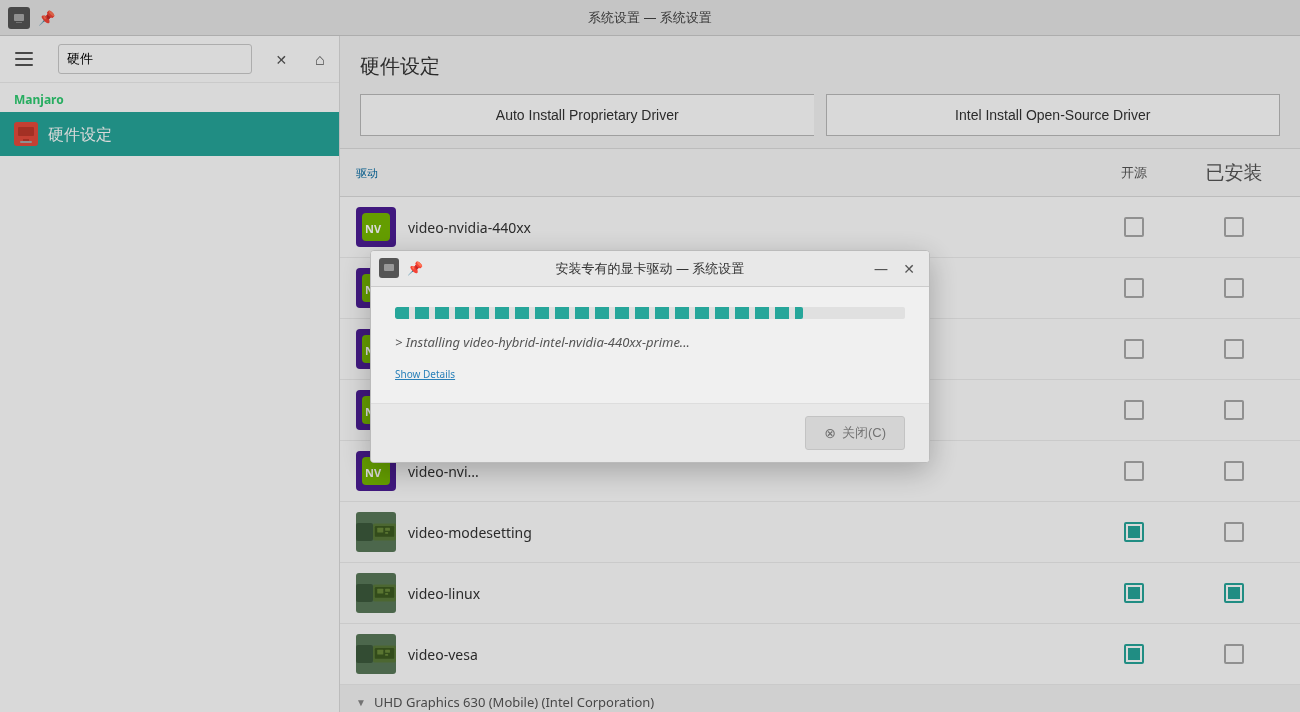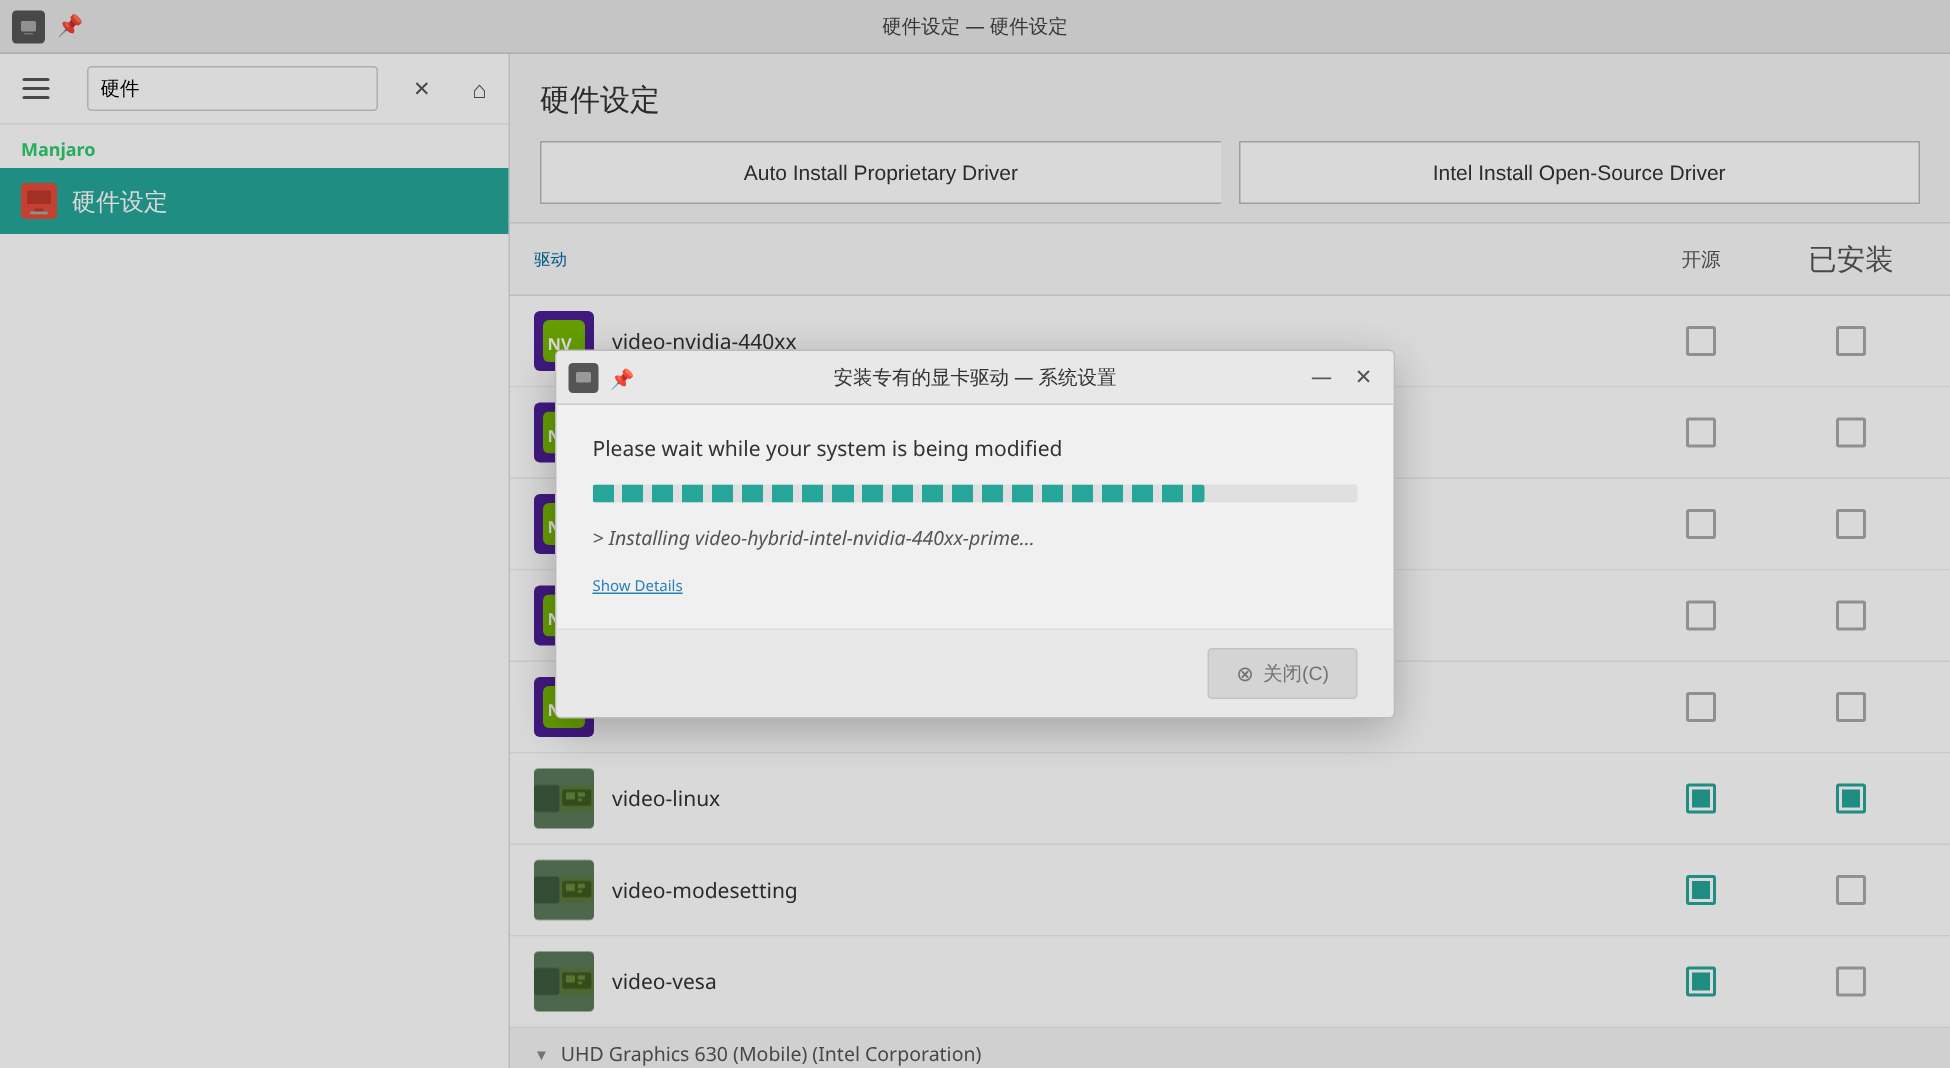--- a/index.html
+++ b/index.html
@@ -421,21 +421,21 @@
   <div class="titlebar-left">
     <div class="titlebar-icon">
       <svg width="14" height="14" viewBox="0 0 14 14" fill="none">
         <rect width="14" height="14" rx="2" fill="#555"></rect>
         <rect x="2" y="3" width="10" height="7" rx="1" fill="#aaa"></rect>
         <rect x="4" y="11" width="6" height="1" fill="#888"></rect>
       </svg>
     </div>
     <span class="titlebar-pin">📌</span>
   </div>
-  <span class="titlebar-title">硬件设定 — 硬件设定</span>
+  <span class="titlebar-title">系统设置 — 系统设置</span>
 </div>
 
 <div class="app-body">
 
   <div class="sidebar">
     <div class="sidebar-header">
       <div class="hamburger-btn">
         <span></span>
         <span></span>
         <span></span>
@@ -559,45 +559,45 @@
       <div class="table-row">
         <div class="pcb-icon row-icon">
           <svg width="38" height="28" viewBox="0 0 38 28">
             <rect width="38" height="28" rx="3" fill="#5a7a3a"></rect>
             <rect x="3" y="4" width="32" height="18" rx="2" fill="#3d5a20"></rect>
             <rect x="7" y="7" width="10" height="8" rx="1" fill="#6a8a3a"></rect>
             <rect x="20" y="7" width="8" height="5" rx="1" fill="#6a8a3a"></rect>
             <rect x="20" y="14" width="5" height="3" rx="1" fill="#6a8a3a"></rect>
           </svg>
         </div>
-        <span class="row-name">video-linux</span>
+        <span class="row-name">video-modesetting</span>
         <div class="col-checkbox">
           <div class="checkbox checked-green"></div>
         </div>
         <div class="col-checkbox">
-          <div class="checkbox checked-green"></div>
+          <div class="checkbox"></div>
         </div>
       </div>
 
       <div class="table-row">
         <div class="pcb-icon row-icon">
           <svg width="38" height="28" viewBox="0 0 38 28">
             <rect width="38" height="28" rx="3" fill="#5a7a3a"></rect>
             <rect x="3" y="4" width="32" height="18" rx="2" fill="#3d5a20"></rect>
             <rect x="7" y="7" width="10" height="8" rx="1" fill="#6a8a3a"></rect>
             <rect x="20" y="7" width="8" height="5" rx="1" fill="#6a8a3a"></rect>
             <rect x="20" y="14" width="5" height="3" rx="1" fill="#6a8a3a"></rect>
           </svg>
         </div>
-        <span class="row-name">video-modesetting</span>
+        <span class="row-name">video-linux</span>
         <div class="col-checkbox">
           <div class="checkbox checked-green"></div>
         </div>
         <div class="col-checkbox">
-          <div class="checkbox"></div>
+          <div class="checkbox checked-green"></div>
         </div>
       </div>
 
       <div class="table-row">
         <div class="pcb-icon row-icon">
           <svg width="38" height="28" viewBox="0 0 38 28">
             <rect width="38" height="28" rx="3" fill="#5a7a3a"></rect>
             <rect x="3" y="4" width="32" height="18" rx="2" fill="#3d5a20"></rect>
             <rect x="7" y="7" width="10" height="8" rx="1" fill="#6a8a3a"></rect>
             <rect x="20" y="7" width="8" height="5" rx="1" fill="#6a8a3a"></rect>
@@ -634,21 +634,20 @@
         <span style="color:#888;font-size:13px;">📌</span>
       </div>
       <span class="modal-title">安装专有的显卡驱动 — 系统设置</span>
       <div class="modal-titlebar-right">
         <div class="modal-btn">—</div>
         <div class="modal-btn">✕</div>
       </div>
     </div>
 
     <div class="modal-body">
-      <p class="modal-status-text">Please wait while your system is being modified</p>
       <div class="progress-bar-container">
         <div class="progress-bar-fill"></div>
       </div>
       <p class="modal-install-text">&gt; Installing video-hybrid-intel-nvidia-440xx-prime...</p>
       <span class="modal-show-details">Show Details</span>
     </div>
 
     <div class="modal-footer">
       <button class="modal-close-btn">
         <span style="font-size:14px;">⊗</span>

